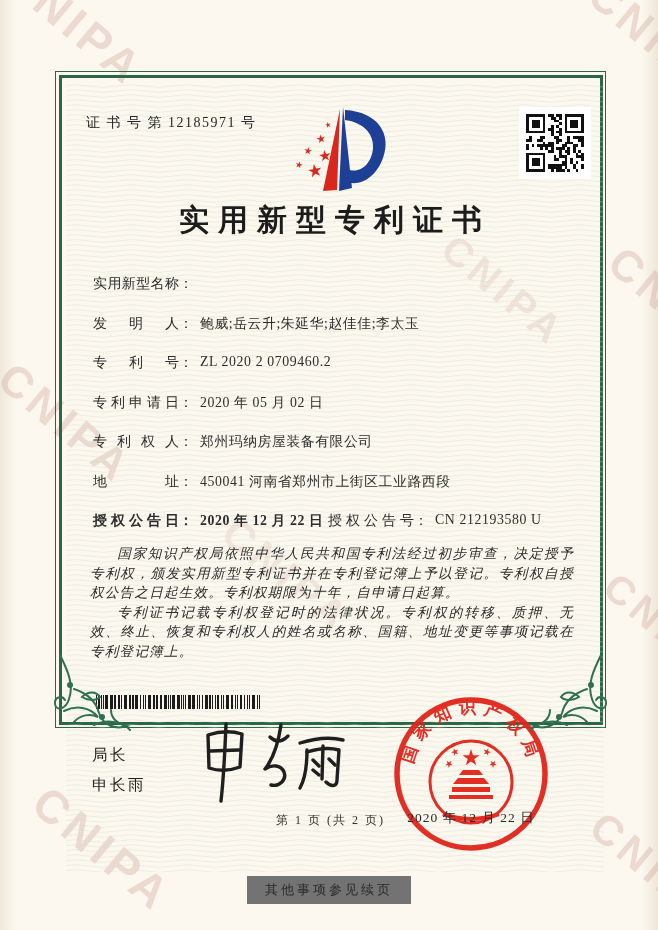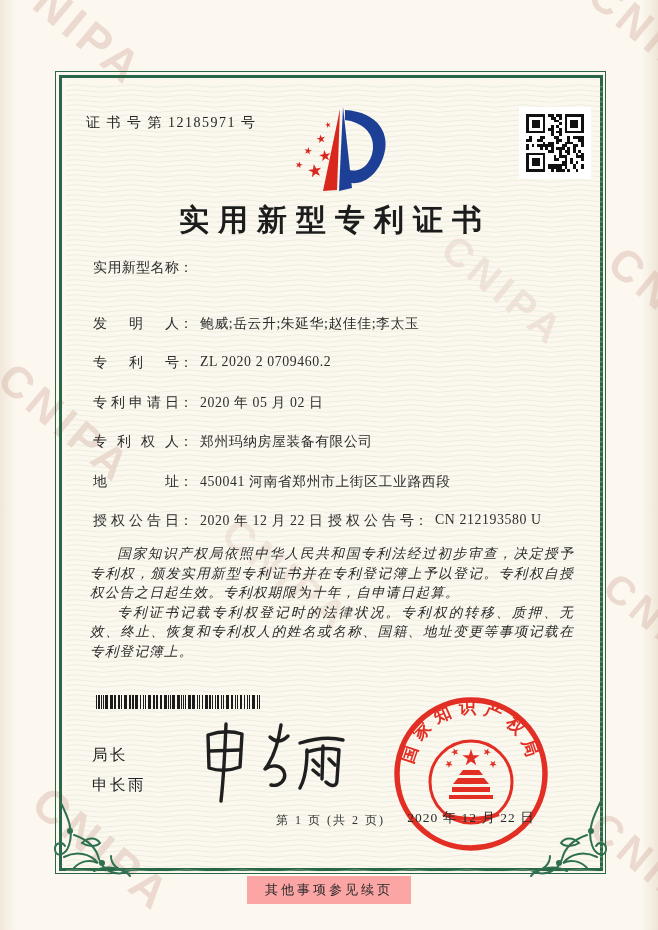--- a/index.html
+++ b/index.html
@@ -7,53 +7,53 @@
     width:658px;height:930px;position:relative;overflow:hidden;
     background:linear-gradient(90deg,#f0e8da 0,#fcf8ef 2.5%,#fcf8ef 97.5%,#efe6d8 100%);
     font-family:"Liberation Serif","DejaVu Serif",serif;color:#2b2b2b;
   }
   .wm{
     position:absolute;font-family:"Liberation Sans","DejaVu Sans",sans-serif;
     font-weight:bold;color:rgba(203,156,144,.32);transform:rotate(40deg);
     letter-spacing:5px;z-index:1;user-select:none;white-space:nowrap;
   }
   .cert{
-    position:absolute;left:55px;top:71px;width:551px;height:803px;
+    position:absolute;left:55px;top:71px;width:551px;height:657px;
     border:1.5px solid #2a6648;z-index:2;box-sizing:border-box;background:transparent;
   }
   .cert-inner{
     position:absolute;left:2.5px;top:2.5px;right:2.5px;bottom:2.5px;
     border:3px solid #2a6648;box-sizing:border-box;
   }
   .waves{position:absolute;left:4px;top:4px;opacity:.5;pointer-events:none;}
   .cert-number{position:absolute;left:30px;top:42px;font-size:14px;letter-spacing:1.5px;color:#262626;}
   .logo{position:absolute;left:232px;top:30px;}
   .qr-box{position:absolute;left:463px;top:35px;width:72px;height:72px;background:#fff;}
   .qr-box svg{position:absolute;left:7px;top:7px;}
   .title{
     position:absolute;left:0;top:128px;width:100%;text-align:center;
     font-size:30px;font-weight:bold;letter-spacing:9px;color:#1c1c1c;text-indent:9px;
   }
   .row{position:absolute;left:37px;display:flex;align-items:flex-start;white-space:nowrap;}
   .lbl{display:inline-block;width:86px;text-align:justify;text-align-last:justify;font-size:14px;color:#2d2d2d;}
   .colon{font-size:14px;color:#2d2d2d;}
   .val{font-size:13.8px;letter-spacing:.6px;margin-left:7px;color:#2d2d2d;}
-  .grant-group1{display:flex;width:235px;flex:none;}
+  .grant-group1{display:flex;width:235px;flex:none;font-weight:bold;}
   .grant-group2{display:flex;}
   .paras{position:absolute;left:34px;top:472px;width:484px;text-align:justify;}
   .paras p{margin:0;text-indent:2em;font-size:13.6px;line-height:19.6px;letter-spacing:1.2px;color:#2a2a2a;font-style:italic;}
   .barcode{position:absolute;left:40px;top:623px;}
   .director{position:absolute;left:36px;top:668px;font-size:15.5px;letter-spacing:2.5px;line-height:30px;color:#222;}
   .signature{position:absolute;left:122px;top:645px;}
   .seal{position:absolute;left:333px;top:620px;opacity:.95;}
   .seal-date{position:absolute;left:330px;top:737px;width:170px;text-align:center;font-size:13.5px;letter-spacing:1px;color:#2b2b2b;z-index:4;}
   .page-number{position:absolute;left:0;top:740px;width:100%;text-align:center;font-size:12px;letter-spacing:2px;color:#333;}
   .note{
     position:absolute;left:50%;top:876px;transform:translateX(-50%);
-    background:#fca5a5;padding:5px 18px;font-size:13px;letter-spacing:3px;color:#2a2a2a;z-index:3;white-space:nowrap;
+    background:#737373;padding:5px 18px;font-size:13px;letter-spacing:3px;color:#2a2a2a;z-index:3;white-space:nowrap;
   }
   .flourish{position:absolute;bottom:-4px;left:-4px;z-index:3;}
   .flourish.right{left:auto;right:-4px;transform:scaleX(-1);}
 </style>
 </head>
 <body>
 
 <span class="wm" style="left:-8px;top:-4px;font-size:46px;">CNIPA</span>
 <span class="wm" style="left:576px;top:14px;font-size:44px;">CNIPA</span>
 <span class="wm" style="left:-14px;top:398px;font-size:44px;">CNIPA</span>
@@ -398,21 +398,21 @@
         <rect x="15" y="1" width="5" height="5" fill="#fff"></rect>
         <rect x="16" y="2" width="3" height="3" fill="#111"></rect>
         <rect x="0" y="14" width="7" height="7" fill="#111"></rect>
         <rect x="1" y="15" width="5" height="5" fill="#fff"></rect>
         <rect x="2" y="16" width="3" height="3" fill="#111"></rect>
       </svg>
   </div>
 
   <div class="title">实用新型专利证书</div>
 
-  <div class="row" style="top:187px;">
+  <div class="row" style="top:203px;">
     <span class="lbl">实用新型名称</span>
       <span class="colon">：</span>
   </div>
   <div class="row" style="top:242.5px;">
     <span class="lbl">发明人</span>
       <span class="colon">：</span>
     <span class="val">鲍威;岳云升;朱延华;赵佳佳;李太玉</span>
   </div>
   <div class="row" style="top:282px;">
     <span class="lbl">专利号</span>

